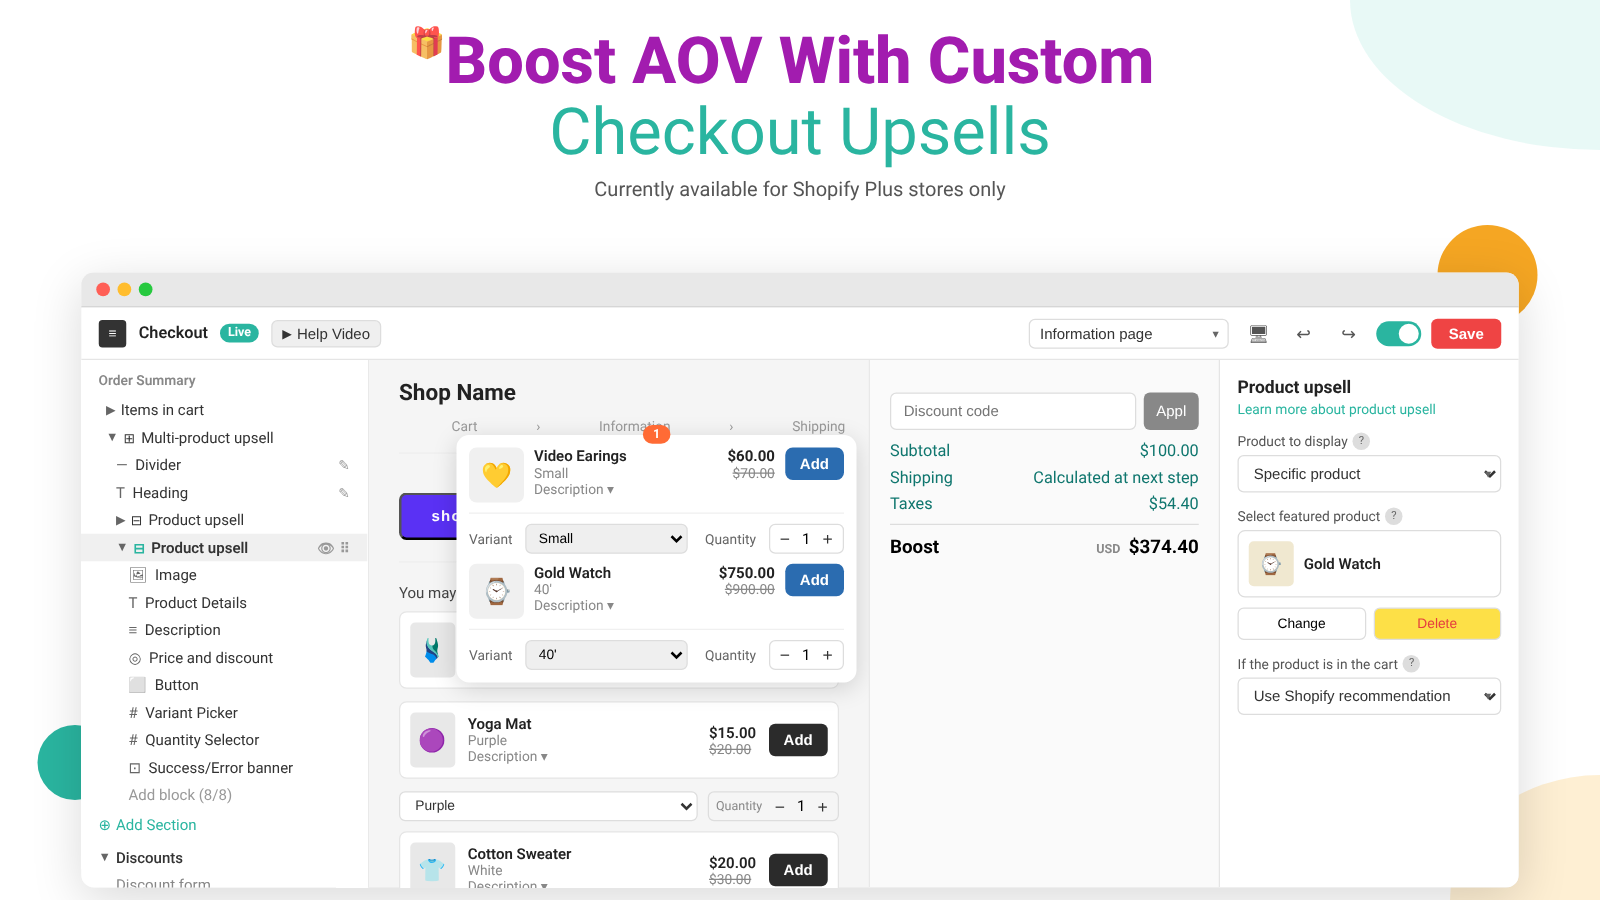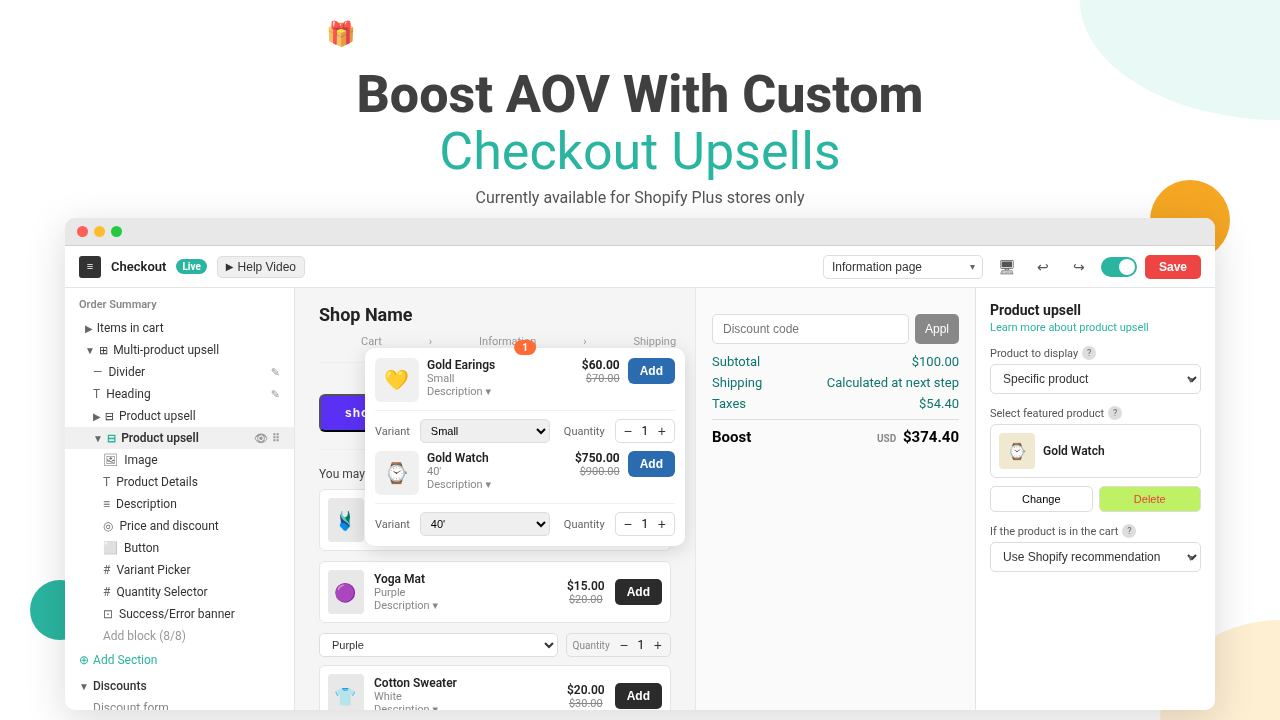--- a/index.html
+++ b/index.html
@@ -50,23 +50,22 @@
     .header-section {
       position: absolute;
       top: 20px;
       left: 0; right: 0;
       text-align: center;
       z-index: 2;
     }
     .header-title-black {
       font-size: 52px;
       font-weight: 800;
-      color: #404040;
+      color: #a21caf;
       line-height: 1.1;
-      margin-top: 46px;
     }
     .header-title-teal {
       font-size: 52px;
       font-weight: 400;
       color: #2ab5a0;
       line-height: 1.1;
     }
     .header-subtitle {
       font-size: 16px;
       color: #555;
@@ -256,21 +255,21 @@
     .upsell-thumb {
       width: 36px; height: 44px;
       background: #e8e8e8; border-radius: 4px;
       flex-shrink: 0; overflow: hidden;
       display: flex; align-items: center; justify-content: center; font-size: 18px;
     }
     .upsell-info { flex: 1; min-width: 0; }
     .upsell-name { font-size: 12px; font-weight: 600; color: #222; }
     .upsell-variant { font-size: 11px; color: #888; }
     .upsell-desc { font-size: 11px; color: #888; }
-    .upsell-prices { text-align: center; flex-shrink: 0; }
+    .upsell-prices { text-align: left; flex-shrink: 0; }
     .upsell-price { font-size: 12px; font-weight: 600; color: #222; }
     .upsell-original { font-size: 11px; color: #888; text-decoration: line-through; }
     .add-btn {
       background: #2b2b2b; color: #fff;
       border: none; border-radius: 5px;
       padding: 6px 12px; font-size: 12px; font-weight: 600;
       cursor: pointer; flex-shrink: 0;
     }
     .variant-row { display: flex; gap: 8px; margin-top: 6px; align-items: center; }
     .variant-select {
@@ -403,21 +402,21 @@
       display: flex; align-items: center; justify-content: center; font-size: 16px;
     }
     .featured-name { font-size: 12px; font-weight: 600; color: #222; }
     .right-panel-btns { display: flex; gap: 6px; }
     .change-btn {
       flex: 1; border: 1px solid #ddd; border-radius: 5px;
       padding: 6px; font-size: 11px; background: #fff; cursor: pointer; text-align: center;
     }
     .delete-btn {
       flex: 1; border: 1px solid #ddd; border-radius: 5px;
-      padding: 6px; font-size: 11px; background: #bef264; cursor: pointer; color: #e53e3e; text-align: center;
+      padding: 6px; font-size: 11px; background: #fde047; cursor: pointer; color: #e53e3e; text-align: center;
     }
     .right-panel-select-wrap { position: relative; }
     .right-panel-select-wrap::after {
       content: '▾'; position: absolute; right: 8px; top: 50%; transform: translateY(-50%);
       font-size: 10px; color: #666; pointer-events: none;
     }
 
     .checkout-main-area {
       display: flex;
       flex: 1;
@@ -670,21 +669,21 @@
           </div>
           <button class="add-btn">Add</button>
         </div>
 
         <div class="product-popup">
           <div class="popup-badge">1</div>
 
           <div class="popup-item">
             <div class="popup-thumb">💛</div>
             <div class="popup-info">
-              <div class="popup-name">Gold Earings</div>
+              <div class="popup-name">Video Earings</div>
               <div class="popup-variant">Small</div>
               <div class="popup-desc">Description ▾</div>
             </div>
             <div class="popup-prices">
               <div class="popup-price">$60.00</div>
               <div class="popup-orig">$70.00</div>
             </div>
             <button class="popup-add-btn">Add</button>
           </div>
           <div class="popup-variant-row" style="margin-bottom:8px;">

